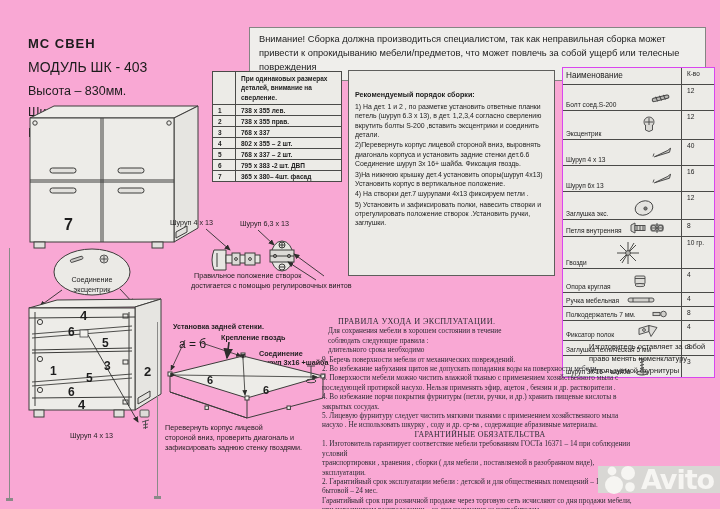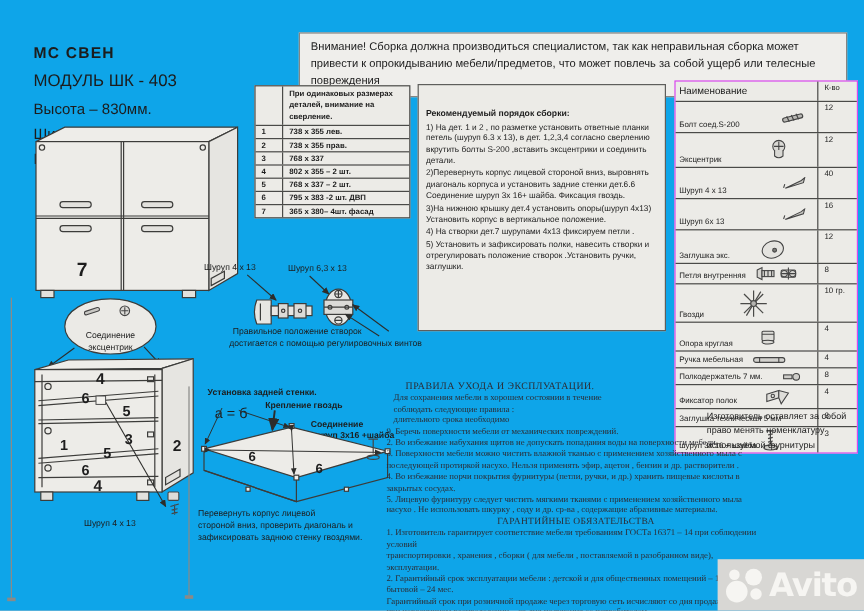--- a/index.html
+++ b/index.html
@@ -1,16 +1,16 @@
 <!DOCTYPE html>
 <html><head>
 <meta charset="utf-8">
 <style>
   html,body{margin:0;padding:0;background:#c9c8c6;}
-  .page{position:relative;width:720px;height:509px;background:#0ea5e9;overflow:hidden;
+  .page{position:relative;width:720px;height:509px;background:#f9a8d4;overflow:hidden;
         font-family:"Liberation Sans",sans-serif;color:#1c1c1c;}
   .abs{position:absolute;}
   svg text{font-family:"Liberation Sans",sans-serif;fill:#1d1d1d;}
 
   
   .title-block{left:28px;top:36px;width:200px;}
   .title-block .t1{font-weight:bold;font-size:13px;letter-spacing:1px;margin-bottom:8px;}
   .title-block .t2{font-weight:normal;font-size:14px;margin-bottom:9px;}
   .title-block .t3{font-size:12.5px;margin-bottom:7px;}
 
@@ -47,21 +47,21 @@
   .mnote{left:589px;top:341px;width:127px;font-size:7.5px;line-height:1.6;color:#222;}
 
   
   .care{left:322px;top:317px;width:316px;font-family:"Liberation Serif",serif;
         font-size:7.3px;line-height:9.4px;color:#2c2c34;}
   .care .ct{font-size:8.2px;letter-spacing:.4px;padding-left:16px;}
   .care .ci{padding-left:6px;}
   .care .cw{text-align:center;font-size:7.9px;letter-spacing:.3px;}
 
   
-  .avito{left:598px;top:466px;width:122px;height:44px;background:#d8d7d4;
+  .avito{left:598px;top:466px;width:122px;height:27px;background:#d8d7d4;
          display:flex;align-items:center;justify-content:center;gap:3px;}
   .avito .atext{font-family:"DejaVu Sans",sans-serif;font-weight:bold;font-size:27px;
                 color:#f6f5f2;letter-spacing:-1px;}
 
   
   .vline{width:1px;background:#8a8a88;}
   .vfoot{width:7px;height:3px;background:#8a8a88;}
 </style>
 </head>
 <body>

